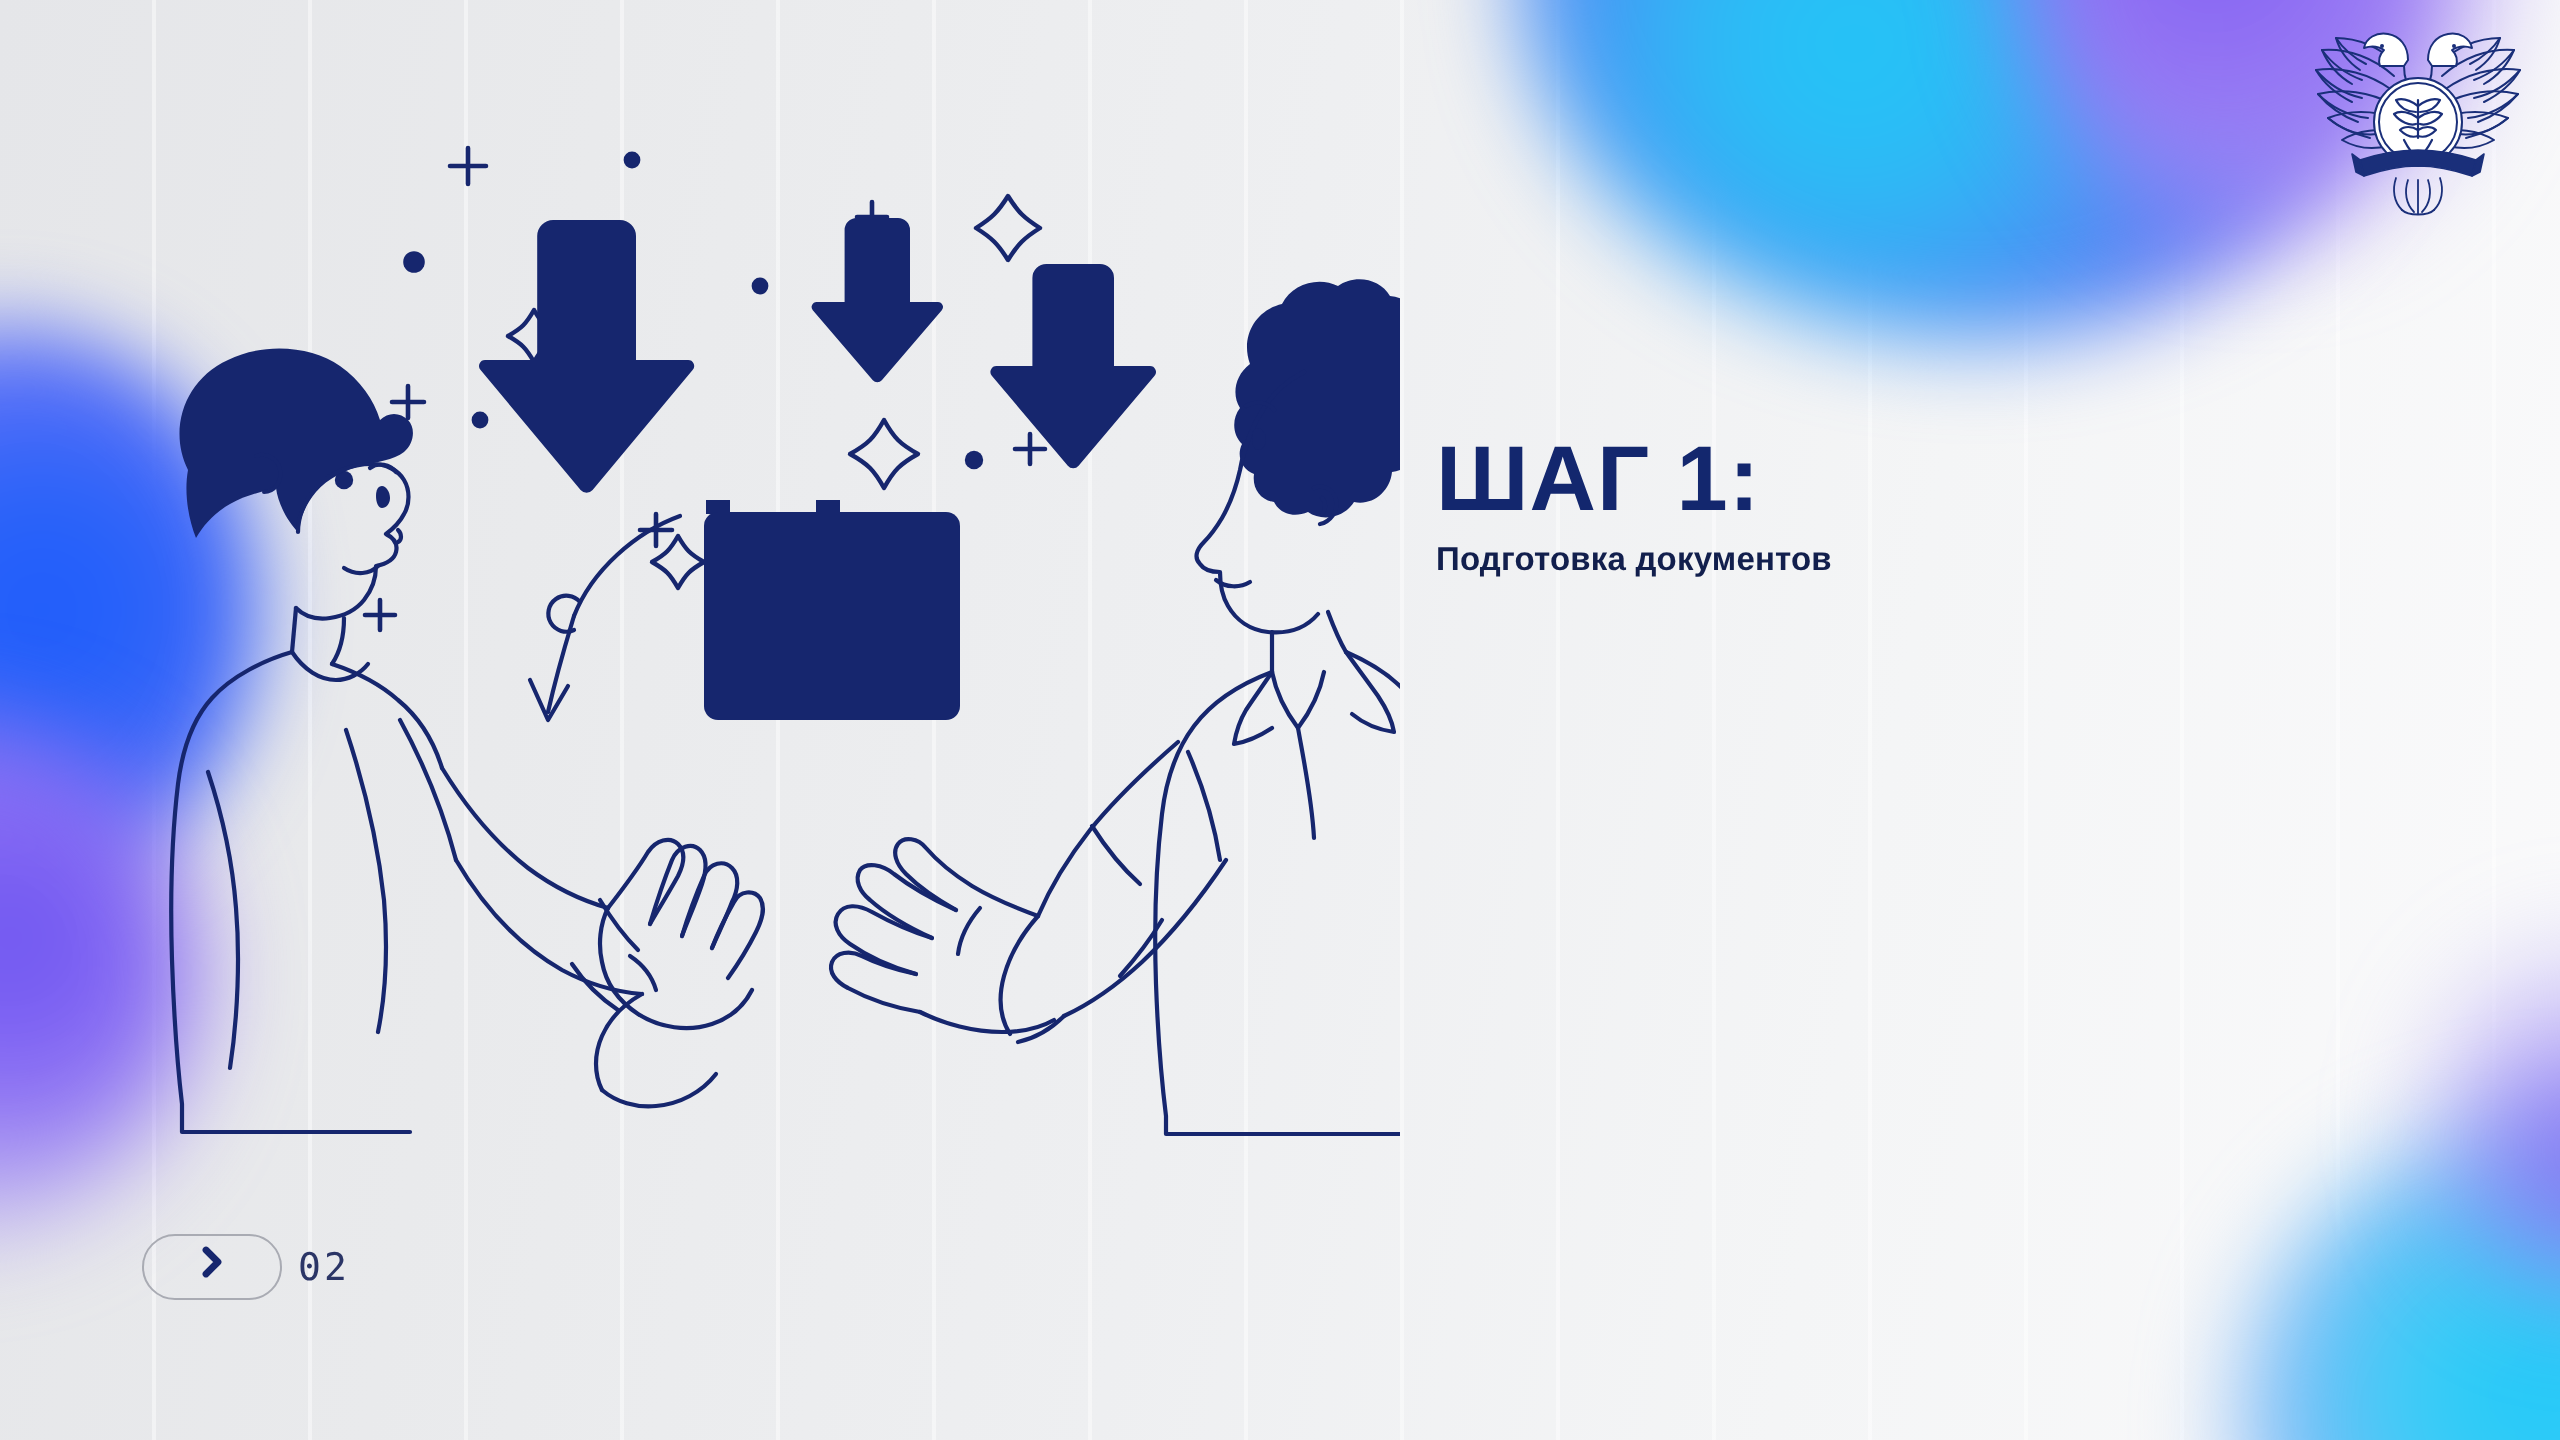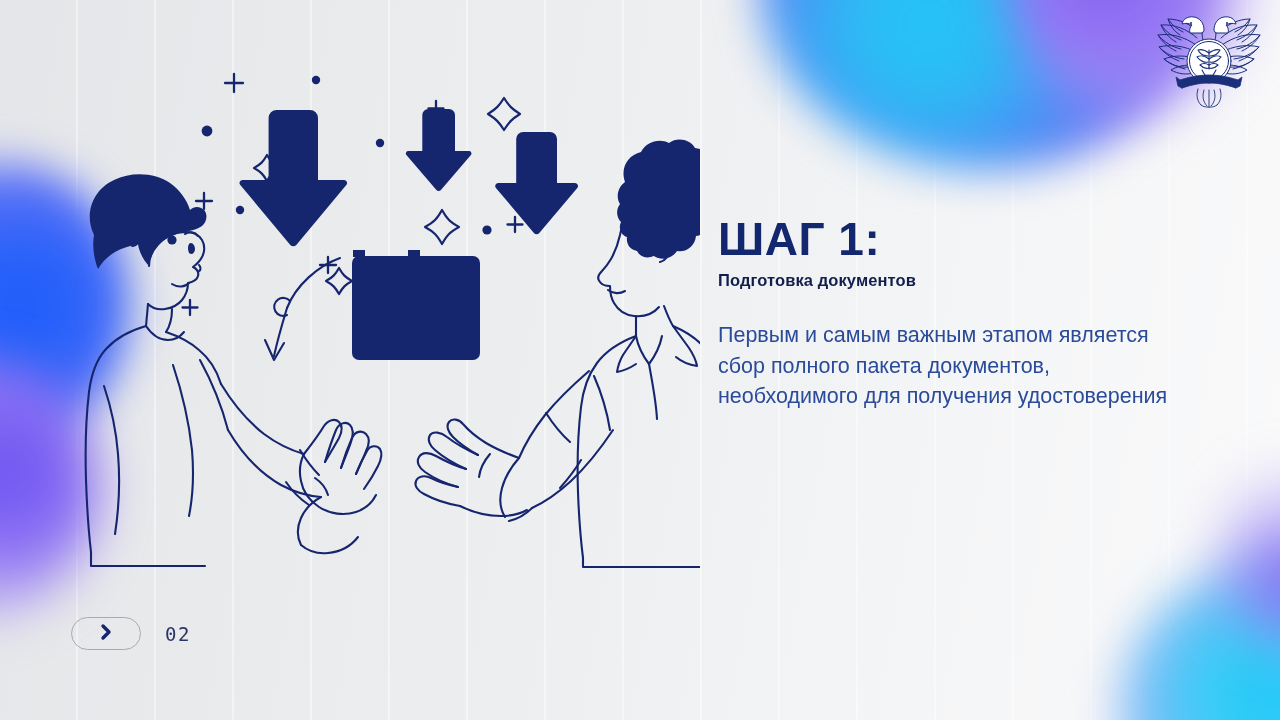--- a/index.html
+++ b/index.html
@@ -80,21 +80,21 @@
   #subtitle {
     margin-top:8px; font-size:16.5px; font-weight:bold;
     color:#121f4d; letter-spacing:0.1px;
   }
   #body-text {
     margin-top:30px; font-size:21.5px; font-weight:400;
     color:#2a4a9a; line-height:1.42; max-width:460px;
   }
 
   
-  #footer { position:absolute; left:71px; top:617px; display:flex; align-items:center; gap:24px; }
+  #footer { position:absolute; left:71px; top:617px; display:flex; align-items:center; gap:8px; }
   #nav-pill {
     width:70px; height:33px; border-radius:17px;
     border:1.4px solid #a9abb3; background:transparent;
     display:flex; align-items:center; justify-content:center;
     cursor:pointer;
   }
   #page-number {
     font-size:19px; color:#2b3566; font-weight:500; letter-spacing:1.5px;
     font-family:"DejaVu Sans Mono", monospace;
   }
@@ -369,21 +369,20 @@
 
           <path d="M430 424 C424 431 420 439 419 447"></path>
         </g>
       </g>
     </svg>
   </div>
 
   <div id="text-col">
     <div id="heading">ШАГ 1:</div>
     <div id="subtitle">Подготовка документов</div>
-    <div id="body-text">Первым и самым важным этапом является сбор полного пакета документов, необходимого для получения удостоверения</div>
   </div>
 
   <div id="footer">
     <div id="nav-pill">
       <span>
         <svg width="16" height="18" viewBox="0 0 16 18" fill="none" stroke="#16266e" stroke-width="3.4" stroke-linecap="round" stroke-linejoin="round">
           <path d="M5 3 L11 9 L5 15"></path>
         </svg>
       </span>
     </div>

